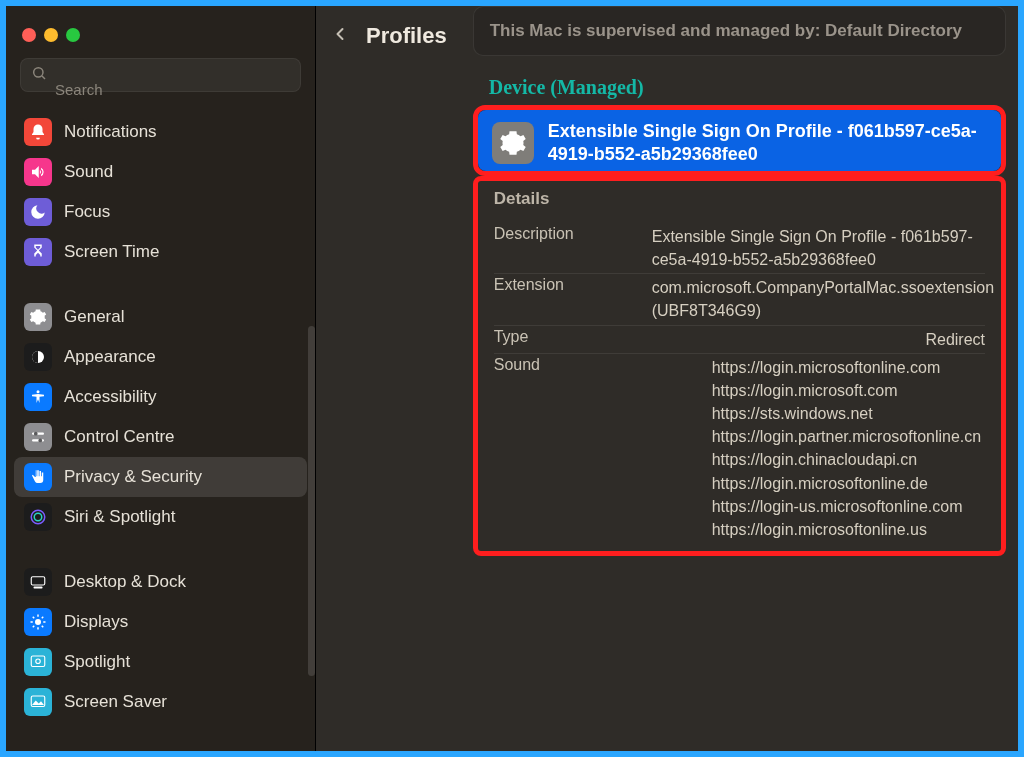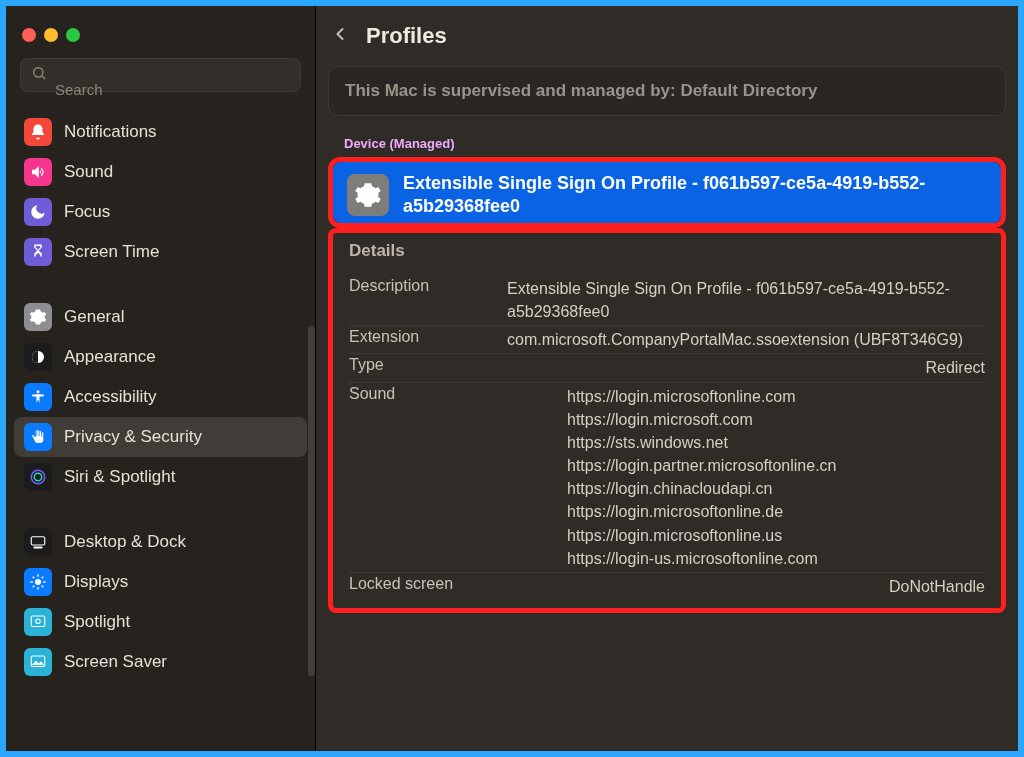--- a/index.html
+++ b/index.html
@@ -101,21 +101,21 @@
     .ic-privacy { background: #0a7aff; }
     .ic-desktop { background: #1c1c1c; }
     .ic-displays { background: #0a7aff; }
     .ic-wallpaper { background: #2bb3d7; }
     .ic-screensaver { background: #2bb3d7; }
 
     .content {
       flex: 1;
       background: #2f2c28;
       display: flex;
-      flex-direction: column;
+      flex-direction: row;
       overflow: hidden;
     }
     .title-row {
       display: flex;
       align-items: center;
       gap: 16px;
       height: 60px;
       padding: 0 14px;
       color: #f2ede3;
     }
@@ -134,24 +134,25 @@
       border: 1px solid rgba(255,255,255,0.08);
       background: rgba(0,0,0,0.12);
       border-radius: 10px;
       padding: 14px 16px;
       color: #9a938a;
       font-weight: 700;
       font-size: 17px;
       margin-bottom: 14px;
     }
     .section-label {
-      color: #f0abfc;
-      font-size: 13px;
+      color: #14b8a6;
+      font-size: 20px;
       font-weight: 600;
       padding: 6px 16px 6px 16px;
+      font-family: Liberation Serif, serif;
     }
     .profile-card-wrap {
       border: 5px solid #ff1e1e;
       border-radius: 12px;
       margin-bottom: 0px;
       background: #2f2c28;
     }
     .profile-card {
       display: flex;
       align-items: center;
@@ -312,20 +313,31 @@
       <div class="sidebar-item">
         <span class="sb-icon ic-accessibility">
           <svg viewBox="0 0 24 24" fill="#fff">
               <circle cx="12" cy="5" r="2"></circle>
               <path d="M4 9l8-1 8 1v2l-6 .5V20l-2-5-2 5v-8.5L4 11V9z"></path>
             </svg>
         </span>
         <span>Accessibility</span>
       </div>
 
+      <div class="sidebar-item">
+        <span class="sb-icon ic-controlcentre">
+          <svg viewBox="0 0 24 24" fill="#fff">
+              <rect x="4" y="6" width="16" height="3" rx="1.5"></rect>
+              <rect x="4" y="15" width="16" height="3" rx="1.5"></rect>
+              <circle cx="9" cy="7.5" r="2.5" fill="#5a5a5c"></circle>
+              <circle cx="15" cy="16.5" r="2.5" fill="#5a5a5c"></circle>
+            </svg>
+        </span>
+        <span>Control Centre</span>
+      </div>
 
       <div class="sidebar-item selected">
         <span class="sb-icon ic-privacy">
           <svg viewBox="0 0 24 24" fill="#fff">
               <path d="M9 3v9H8l-3-3-1 1 4 8a4 4 0 0 0 4 2h3a4 4 0 0 0 4-4V6h-2v5h-1V4h-2v7h-1V3h-2v8h-1V3H9z"></path>
             </svg>
         </span>
         <span>Privacy &amp; Security</span>
       </div>
 
@@ -445,27 +457,23 @@
 
           <div class="kv-row">
             <div class="kv-key">Sound</div>
             <div class="kv-val right url-list" id="urls-list" style="padding-left:60px;">
                 <div>https://login.microsoftonline.com</div>
                 <div>https://login.microsoft.com</div>
                 <div>https://sts.windows.net</div>
                 <div>https://login.partner.microsoftonline.cn</div>
                 <div>https://login.chinacloudapi.cn</div>
                 <div>https://login.microsoftonline.de</div>
+                <div>https://login-us.microsoftonline.com</div>
                 <div>https://login.microsoftonline.us</div>
-                <div>https://login-us.microsoftonline.com</div>
               </div>
           </div>
 
-          <div class="kv-row">
-            <div class="kv-key">Locked screen</div>
-            <div class="kv-val right">DoNotHandle</div>
-          </div>
 
         </div>
       </div>
     </div>
   </div>
 </div>
 
 </body></html>

